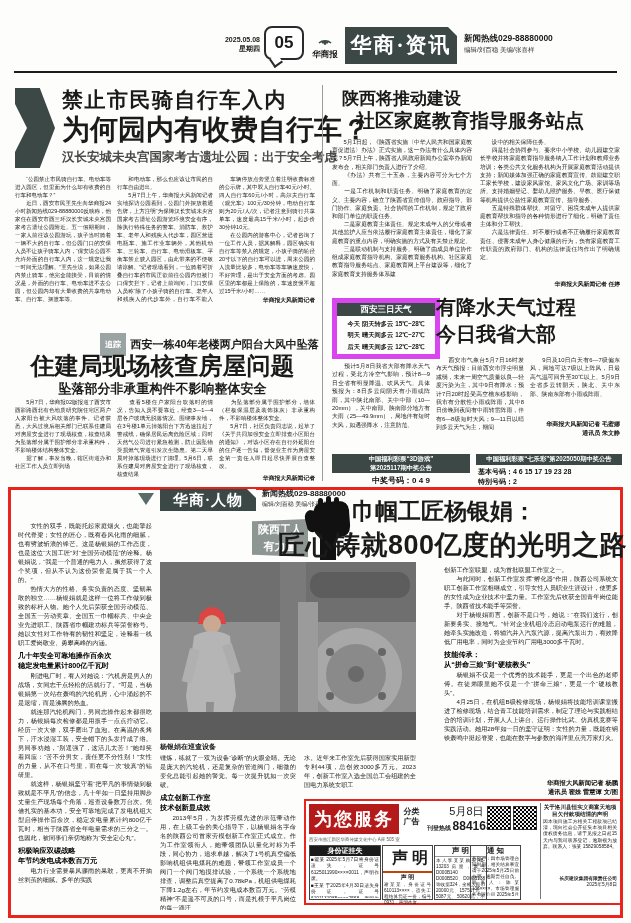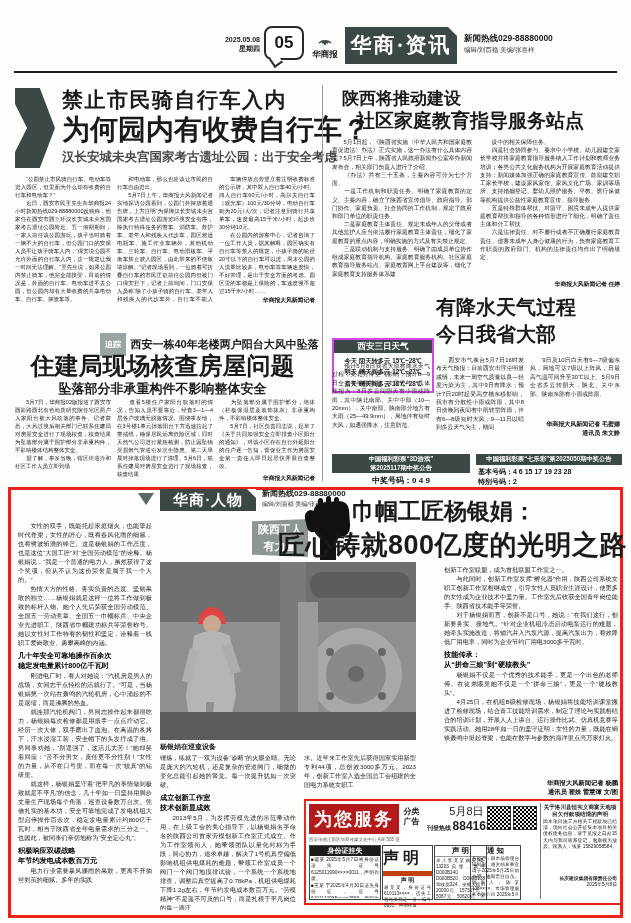--- a/index.html
+++ b/index.html
@@ -93,21 +93,21 @@
 　　《办法》共有三十五条，主要内容可分为七个方面。
 　　一是工作机制和职责任务。明确了家庭教育的定义、主要内容，确立了陕西省宣传倡导、政府指导、部门协作、家庭负责、社会协同的工作机制，规定了政府和部门单位的职责任务。
 　　二是家庭教育主体责任。规定未成年人的父母或者其他监护人应当依法履行家庭教育主体责任，细化了家庭教育的重点内容，明确实施的方式及有关禁止规定。
 　　三是联动机制与支持服务。明确了由成员单位协作组成家庭教育指导机构、家庭教育服务机构、社区家庭教育指导服务站点、家庭教育网上平台建设等，细化了家庭教育支持服务体系建</div>
   <div class="abs jt" style="left:480px;top:138px;width:140px;height:140px;font-size:5.8px;line-height:1.42;">　　设中的相关保障任务。
 　　四是社会协同参与。要求中小学校、幼儿园建立家长学校并将家庭教育指导服务纳入工作计划和教师业务培训；各类公共文化服务机构为开展家庭教育活动提供支持；新闻媒体加强正确的家庭教育宣传。鼓励建立职工家长学校，建设家风家馆、家风文化广场、家训等场所。支持婚姻登记、婴幼儿照护服务、早教、医疗保健等机构提供公益性家庭教育宣传、指导服务。
 　　五是特殊群体帮扶。对留守、困境未成年人提供家庭教育帮扶和指导的各种情形进行了细化，明确了责任主体和分工帮扶。
 　　六是法律责任。对不履行或者不正确履行家庭教育责任、侵害未成年人身心健康的行为，负有家庭教育工作职责的政府部门、机构的法律责任均作出了明确规定。</div>
   <div class="abs credit" style="left:480px;top:280px;width:140px;font-size:5.8px;">华商报大风新闻记者 任婷</div>
 
-  <div class="abs" style="left:332px;top:298px;width:98px;border:2px solid #d946ef;margin-top:40px;">
+  <div class="abs" style="left:332px;top:298px;width:98px;border:5px solid #d946ef;">
     <div class="adhdr" style="font-size:8.5px;height:13px;line-height:13px;background:#3c4846;">西安三日天气</div>
     <div style="font-size:6.3px;font-weight:bold;text-align:center;line-height:1.8;padding:2px 0;">
       <div>今天 阴天转多云 15℃~28℃</div>
       <div>明天 晴天间多云 12℃~27℃</div>
       <div>后天 晴天间多云 12℃~28℃</div>
     </div>
   </div>
   <div class="abs jt" style="left:332px;top:362px;width:98px;height:116px;font-size:5.8px;">　　预计5月8日我省大部有降水天气过程，受北方冷空气影响，预计8—9日全省有明显降温、吹风天气。具体预报为：8日多云间阴天有小雨或阵雨，其中陕北南部、关中中部（10—20mm），关中南部、陕南部分地方有大雨（25—49.9mm），局地伴有短时大风，如遇强降水，注意防范。</div>
 
   <h1 class="abs" style="left:436px;top:294px;font-size:20px;font-weight:900;line-height:1.35;">
@@ -231,21 +231,21 @@
 
     <div class="abs" style="left:3px;top:44px;width:70px;height:53px;border:1px solid #444;">
       <div class="adhdr" style="font-size:7px;height:10px;line-height:10px;">身份证挂失</div>
       <div style="font-size:4.8px;line-height:1.35;padding:1px;text-align:justify;overflow:hidden;height:40px;">
         <div>■翟某 2025年5月7日将身份证遗失，证号6125011990××××0011，声明作废。</div>
         <div>■王某 于2025年4月30日遗失身份证，证号6101131985××××2568，声明作废。</div>
       </div>
     </div>
 
     <div class="abs" style="left:76px;top:44px;width:49px;height:53px;border:1px solid #444;">
-      <div style="font-size:16px;font-weight:900;text-align:left;letter-spacing:4px;border-bottom:5px solid #c2410c;padding:2px 0;">声明</div>
+      <div style="font-size:16px;font-weight:900;text-align:right;letter-spacing:4px;border-bottom:2px solid #c2410c;padding:2px 0;">声明</div>
       <div style="font-size:6px;font-weight:800;text-align:center;">声 明</div>
       <div style="font-size:4.6px;line-height:1.3;padding:0 1px;text-align:justify;overflow:hidden;height:22px;">谢某某，身份证号610113××××，遗失工程结算凭证一份，编号0931，声明作废。</div>
     </div>
 
     <div class="abs" style="left:128px;top:44px;width:51px;height:53px;border:1px solid #444;">
       <div style="font-size:7.5px;font-weight:800;text-align:center;border-bottom:1px solid #999;">声 明</div>
       <div style="font-size:4.6px;line-height:1.3;padding:1px;text-align:justify;overflow:hidden;height:40px;">本人李某某购买AB-13203房屋，票号D000B140、D000B520、D000B138等收据324，金额人民币20000元、157517元、5087元、50620元，不慎遗失，声明作废。</div>
     </div>
 
     <div class="abs" style="left:164px;top:44px;width:49px;height:53px;border:1px solid #444;">

